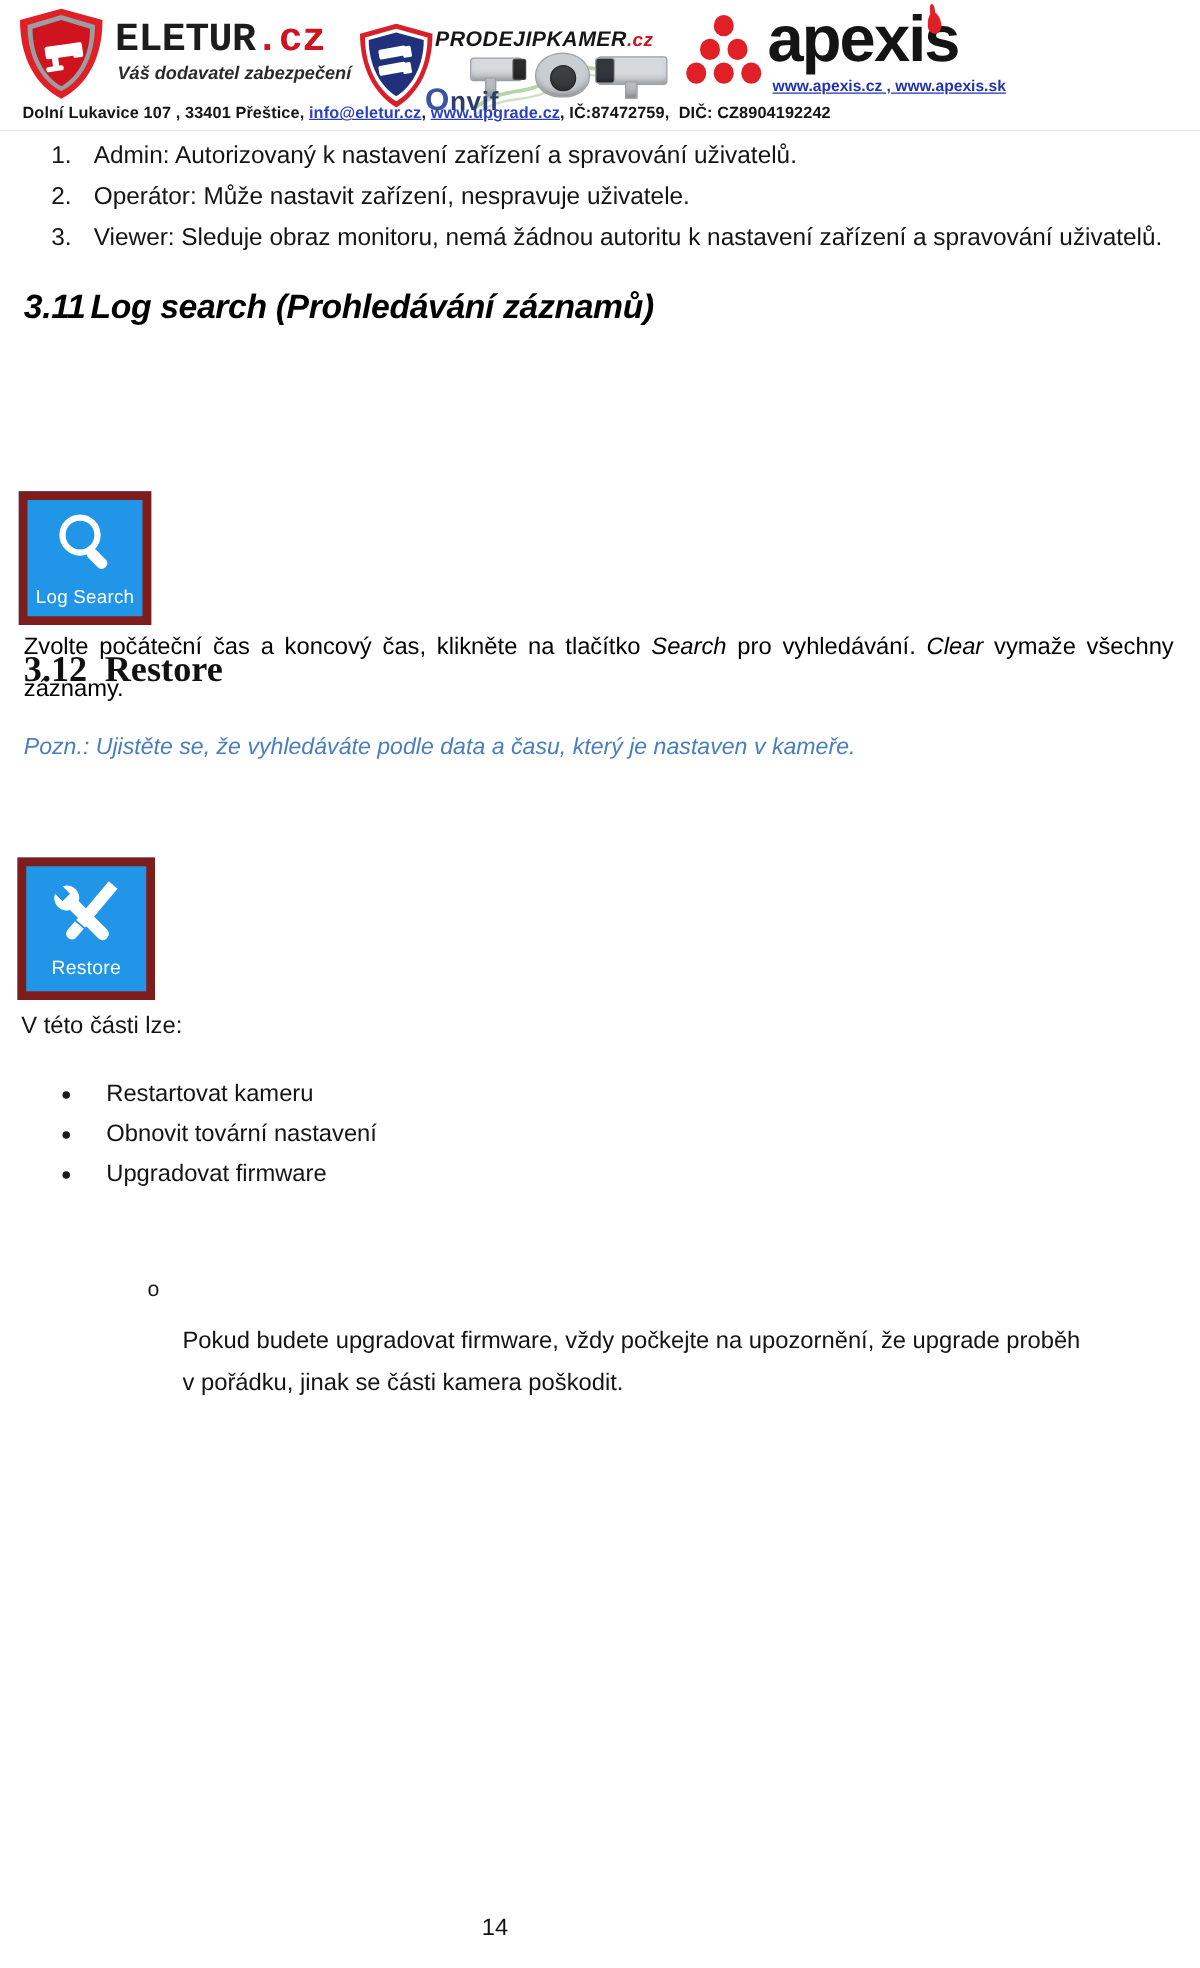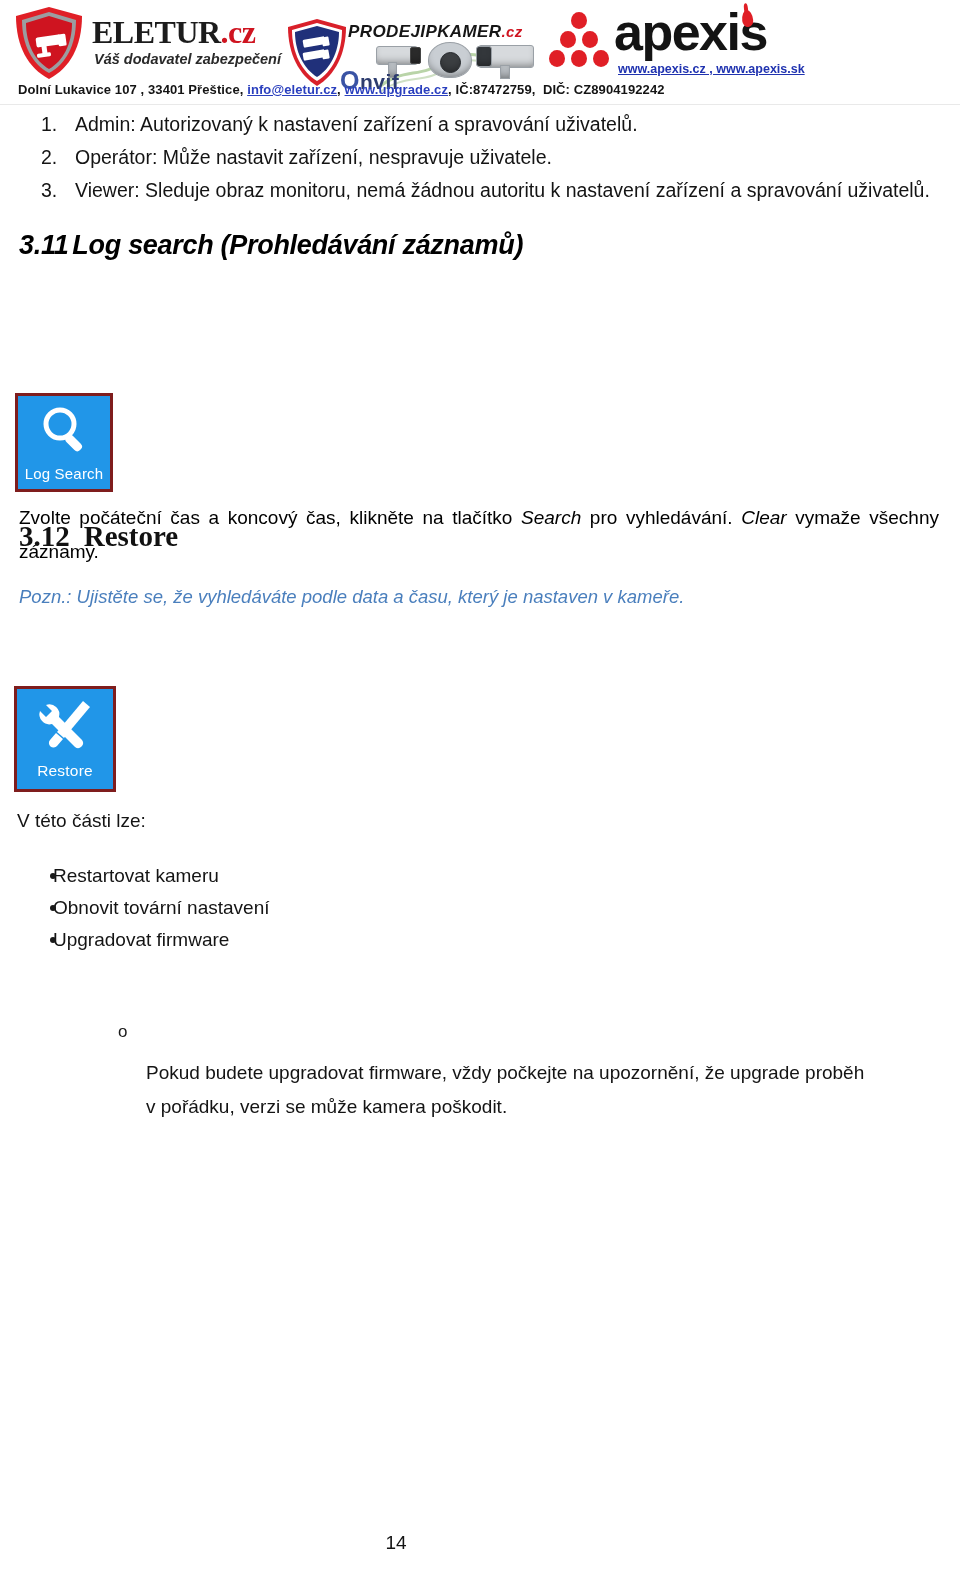--- a/index.html
+++ b/index.html
@@ -39,21 +39,21 @@
   }
   .shield {
     position: absolute;
     left: 6px; top: 2px;
     width: 70px; height: 74px;
   }
   .shield svg { display: block; }
   .eletur-word {
     position: absolute;
     left: 84px; top: 12px;
-    font-family: Liberation Serif, serif;
+    font-family: Liberation Mono, monospace;
     font-weight: bold;
     font-size: 32px;
     letter-spacing: -0.5px;
     color: #1c1c1c;
     line-height: 1;
     white-space: nowrap;
   }
   .eletur-word .dotcz { color: #cf1420; }
   .eletur-tag {
     position: absolute;
@@ -249,21 +249,21 @@
     font-size: 29px;
     color: #111;
     white-space: nowrap;
   }
   .h-serif .hnum { margin-right: 14px; text-align: center; }
 
   
   .icon-tile {
     position: absolute;
     background: #2196e8;
-    border: 3px solid #7f1d1d;
+    border: 7px solid #7f1d1d;
   }
   .tile-logsearch { left: 15px; top: 285px; width: 92px; height: 93px; }
   .tile-restore   { left: 14px; top: 578px; width: 96px; height: 100px; }
   .tile-glyph {
     position: absolute;
     left: 0; right: 0; top: 6px;
     display: flex;
     justify-content: center;
   }
   .tile-label {
@@ -310,21 +310,21 @@
   }
 
   
   .bul-list {
     position: absolute;
     left: 0; top: 752px;
     width: 960px;
   }
   .bul-item {
     position: relative;
-    padding-left: 53px;
+    padding-left: 85px;
     font-size: 19px;
     line-height: 32px;
     color: #141414;
     white-space: nowrap;
   }
   .bul-item:before {
     content: "";
     position: absolute;
     left: 50px; top: 13px;
     width: 6px; height: 6px;
@@ -502,18 +502,18 @@
   <div class="bul-list">
     <div class="bul-item">Restartovat kameru</div>
     <div class="bul-item">Obnovit tovární nastavení</div>
     <div class="bul-item">Upgradovat firmware</div>
   </div>
 
   <div class="sub-item">
     <span class="sub-marker">o</span>
     <div class="sub-text">
       <span>Pokud budete upgradovat firmware, vždy počkejte na upozornění, že upgrade proběh</span>
-      <span class="l2">v pořádku, verzi se může kamera poškodit.</span>
+      <span class="l2">v pořádku, jinak se části kamera poškodit.</span>
     </div>
   </div>
 </div>
 
 <div class="page-num">14</div>
 
 </body></html>

